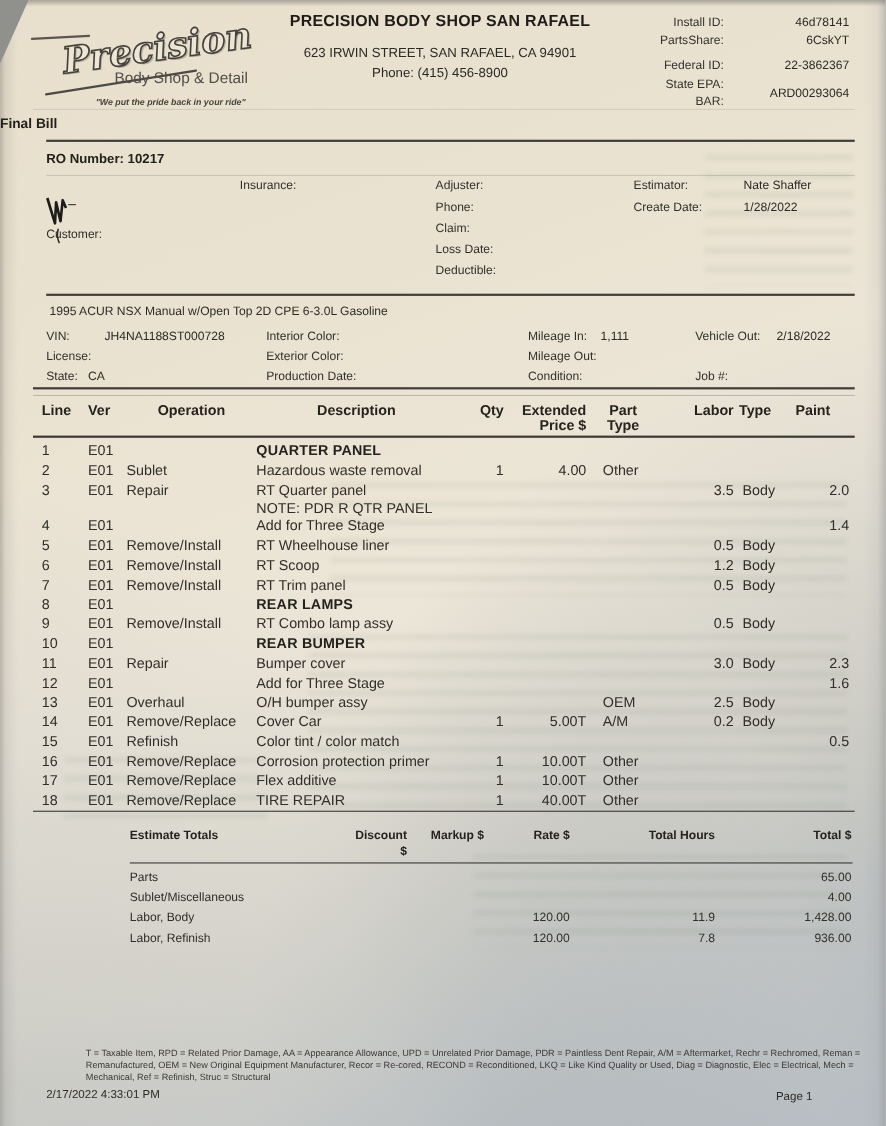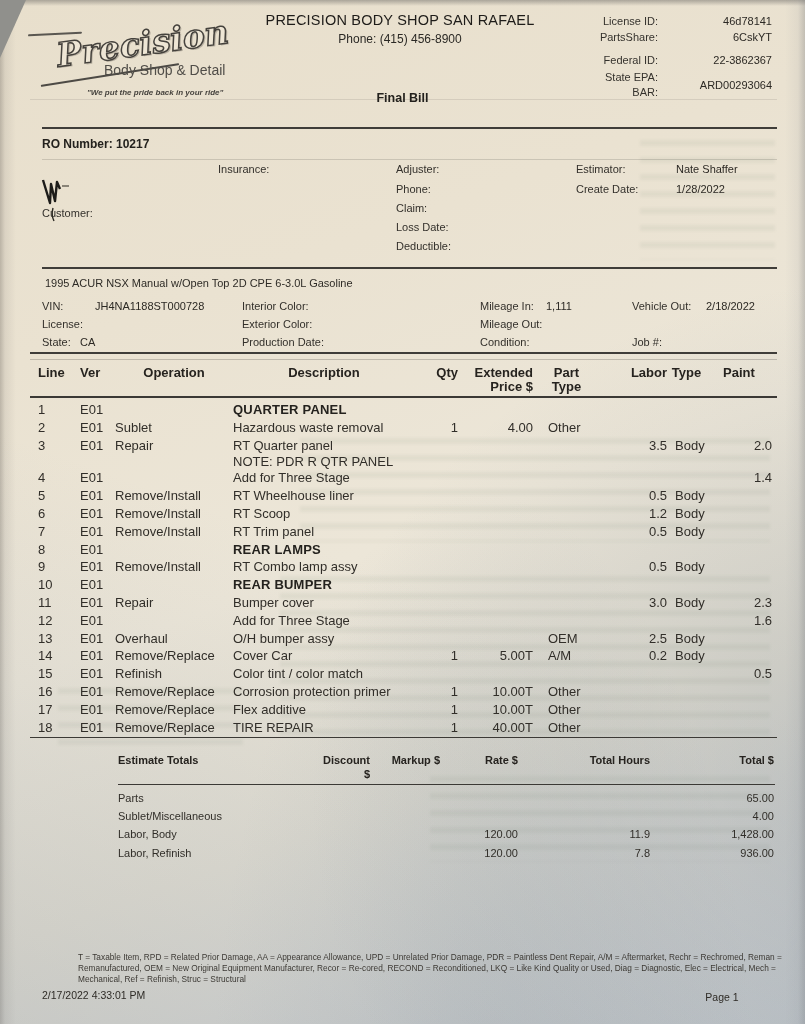--- a/index.html
+++ b/index.html
@@ -16,42 +16,42 @@
   }
   .abs{position:absolute;}
   .rule{position:absolute;background:#3f3d39;}
   .lbl{font-size:11px;color:#33302b;}
   .val{font-size:11px;color:#2c2924;}
   
   .corner-tl{position:absolute;left:0;top:0;width:26px;height:58px;background:#90908c;
     clip-path:polygon(0 0,100% 0,0 100%);}
   
   .shop-center{position:absolute;left:250px;top:12px;width:300px;text-align:center;}
-  .shop-name{font-size:14.5px;font-weight:normal;color:#1e1c19;letter-spacing:.2px;}
+  .shop-name{font-size:14.5px;font-weight:bold;color:#1e1c19;letter-spacing:.2px;}
   .shop-addr{font-size:12px;margin-top:13px;color:#2b2925;}
   .shop-phone{font-size:12px;margin-top:4px;color:#2b2925;}
   .ids{position:absolute;left:560px;top:13px;width:212px;}
   .id-row{display:flex;line-height:16px;}
   .id-row .l{width:98px;text-align:right;font-size:11px;color:#35322d;}
   .id-row .v{flex:1;text-align:right;font-size:11px;color:#2c2924;}
   .id-combo{display:flex;margin-top:2px;}
   .id-combo .stack{width:98px;text-align:right;font-size:11px;color:#35322d;line-height:15px;}
   .id-combo .v{flex:1;text-align:right;font-size:11px;align-self:center;color:#2c2924;}
   .gap8{height:7px;}
   
   .logo-script{position:absolute;left:56px;top:22px;width:200px;
     font-family:"DejaVu Serif",serif;font-style:italic;font-weight:bold;font-size:33px;
     transform:rotate(-8deg);color:#eee6d5;-webkit-text-stroke:1.5px #45423d;
     text-shadow:1.5px 1.5px 0 rgba(75,70,64,.30);}
   .logo-sub{position:absolute;left:104px;top:62px;font-size:14px;font-weight:normal;color:#504d48;}
   .logo-tag{position:absolute;left:87px;top:88px;font-size:8px;font-style:italic;font-weight:bold;color:#45423d;}
   .pen-streak{position:absolute;left:28px;top:33px;width:54px;height:2px;background:#5a5751;transform:rotate(-3deg);border-radius:2px;}
   .logo-swoosh{position:absolute;left:40px;top:74px;width:140px;height:2px;background:#4d4a45;transform:rotate(-9deg);border-radius:2px;}
   
-  .doc-title{position:absolute;left:0;top:91px;width:805px;text-align:center;
+  .doc-title{position:absolute;left:0;top:105px;width:805px;
     font-size:12.5px;font-weight:bold;color:#23211d;}
   .ro{position:absolute;left:42px;top:137px;font-size:12px;font-weight:bold;color:#23211d;}
   
   .parties .lbl{position:absolute;}
   
   .veh-desc{position:absolute;left:45px;top:277px;font-size:11px;color:#2e2b26;}
   
   .li-table{position:absolute;left:30px;top:366px;width:747px;font-size:13px;}
   .li-head,.li-row{display:grid;grid-template-columns:42px 35px 118px 182px 43px 75px 67px 67px 39px 66px;padding-left:8px;}
   .li-head{font-weight:bold;color:#26231f;border-bottom:2px solid #3b3935;padding-bottom:2px;line-height:14px;}
@@ -96,26 +96,27 @@
   <div class="ghost" style="left:430px;top:776px;width:340px;height:86px;"></div>
 
   <div class="pen-streak"></div>
   <div class="logo-swoosh"></div>
   <div class="logo-script">Precision</div>
   <div class="logo-sub">Body Shop &amp; Detail</div>
   <div class="logo-tag">"We put the pride back in your ride"</div>
 
   <div class="shop-center">
     <div class="shop-name">PRECISION BODY SHOP SAN RAFAEL</div>
+    <div class="shop-addr">623 IRWIN STREET, SAN RAFAEL, CA 94901</div>
     <div class="shop-phone">Phone: (415) 456-8900</div>
   </div>
 
   <div class="ids">
     <div class="id-row">
-      <span class="l">License ID:</span>
+      <span class="l">Install ID:</span>
       <span class="v">46d78141</span>
     </div>
     <div class="id-row">
       <span class="l">PartsShare:</span>
       <span class="v">6CskYT</span>
     </div>
     <div class="gap8"></div>
     <div class="id-row">
       <span class="l">Federal ID:</span>
       <span class="v">22-3862367</span>

